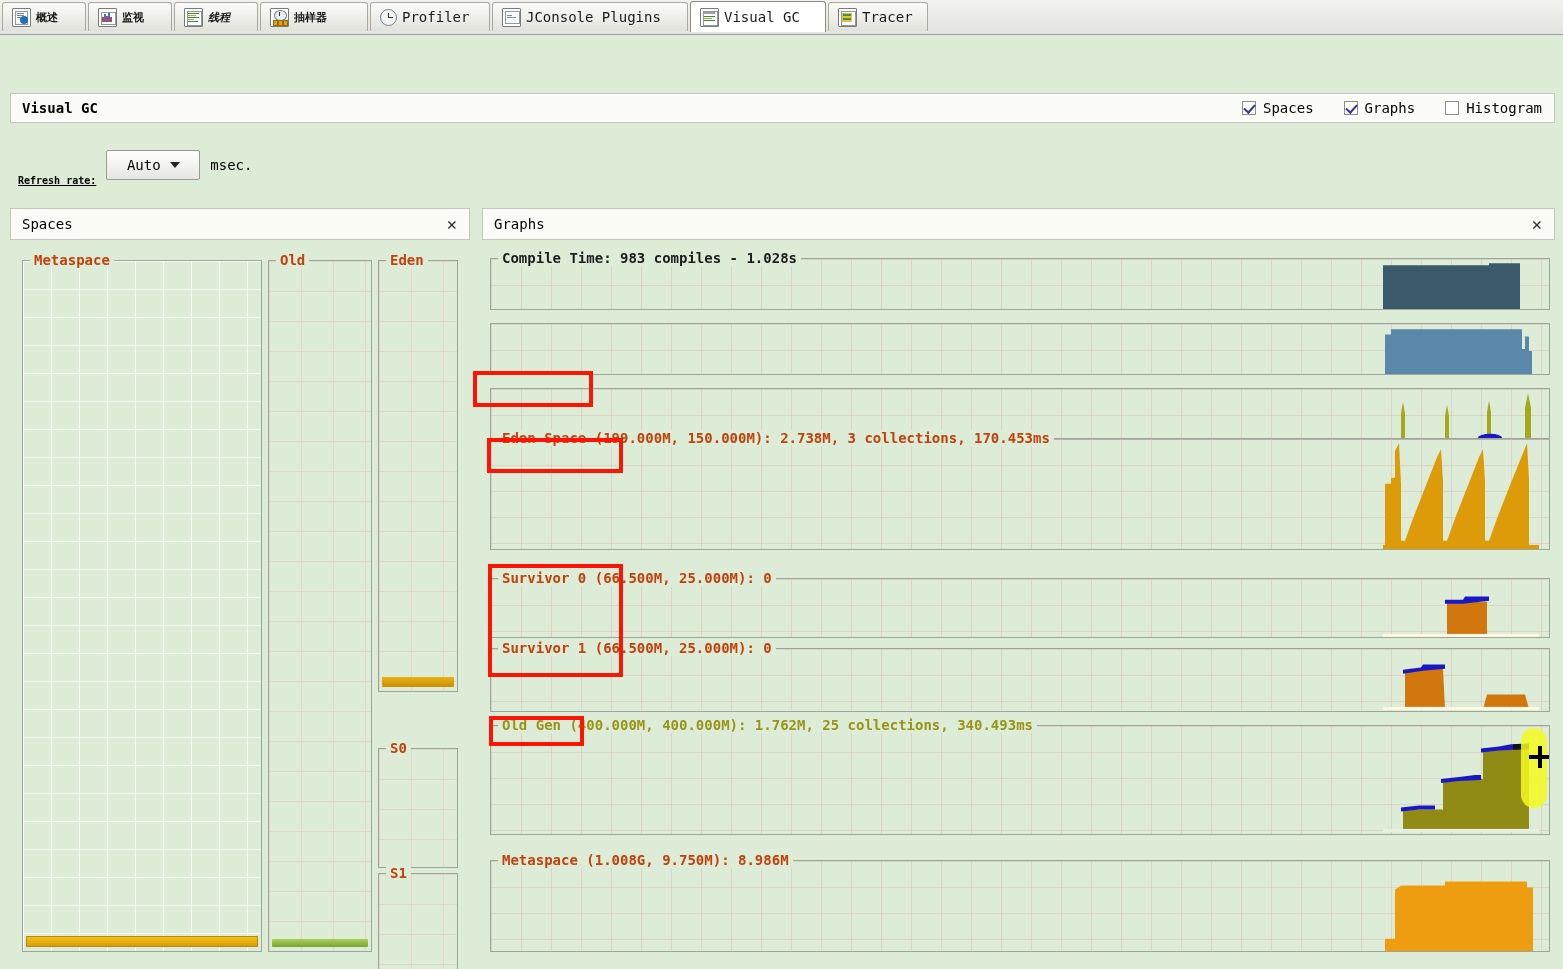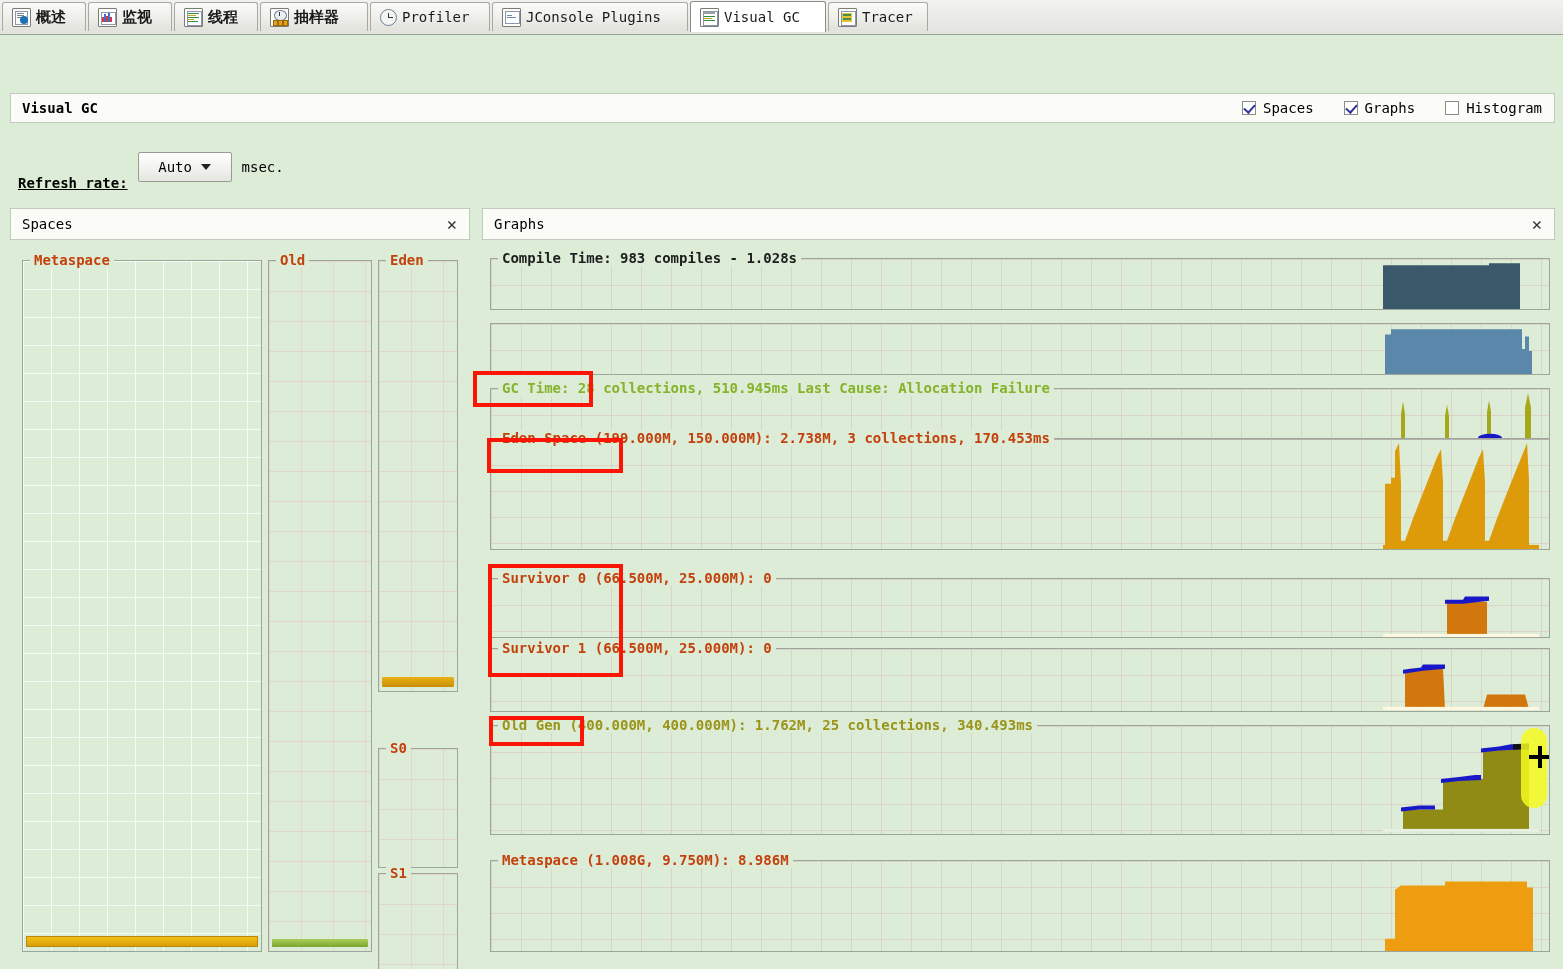--- a/index.html
+++ b/index.html
@@ -15,21 +15,21 @@
   
   .tabstrip{position:absolute;left:0;top:0;width:1563px;height:34px;
     background:linear-gradient(#f2f2f0,#e3e3df);border-bottom:1px solid #9aa39a;}
   .tab{position:absolute;top:2px;height:29px;box-sizing:border-box;
     display:flex;align-items:center;gap:5px;padding:0 9px;
     border:1px solid #a9a9a2;border-bottom:none;border-radius:3px 3px 0 0;
     background:linear-gradient(#fbfbfa,#e2e2dc);
     font-size:14px;color:#1a1a1a;white-space:nowrap;}
   .tab.sel{background:#ffffff;border-color:#8c8c86;top:1px;height:31px;
     box-shadow:0 -1px 0 #fff inset;z-index:4;}
-  .tab .cn{font-family:"DejaVu Sans","Liberation Sans",sans-serif;font-size:15px;font-weight:bold;text-align:center;}
+  .tab .cn{font-family:"DejaVu Sans","Liberation Sans",sans-serif;font-size:11px;font-weight:bold;text-align:center;}
   .tab .en{font-family:"DejaVu Sans Mono","Liberation Mono",monospace;font-size:14px;}
 
   .ticon{width:17px;height:17px;border:1px solid #7b7b75;background:#fdfdfb;
     border-radius:1px;position:relative;flex:0 0 auto;overflow:hidden;}
   .ticon i{position:absolute;display:block;}
 
   
   .apptitle{position:absolute;left:0;top:34px;width:1563px;height:56px;
     display:flex;align-items:center;gap:12px;padding-left:10px;box-sizing:border-box;}
   .apptitle .circ{width:22px;height:22px;border-radius:50%;border:2px solid #c8d8c2;}
@@ -43,21 +43,21 @@
   .vgcbar .lbl{padding-left:11px;font-size:14px;font-weight:bold;letter-spacing:0px;}
   .vgcbar .opts{margin-left:auto;display:flex;align-items:center;gap:30px;padding-right:12px;}
   .copt{display:flex;align-items:center;gap:7px;font-size:14px;}
   .cbox{width:14px;height:14px;border:1px solid #8a8f86;background:#fff;
     position:relative;box-sizing:border-box;}
   .cbox.on::after{content:"";position:absolute;left:3px;top:0px;width:5px;height:9px;
     border:solid #33349b;border-width:0 2px 2px 0;transform:rotate(42deg);}
 
   
   .refresh{position:absolute;left:18px;top:143px;display:flex;align-items:center;gap:10px;}
-  .refresh .rl{font-size:14px;font-weight:bold;margin-top:32px;}
+  .refresh .rl{font-size:10px;font-weight:bold;margin-top:32px;}
   .refresh .rl u{text-decoration:underline;}
   .combo{width:92px;height:28px;border:1px solid #9a9a94;border-radius:2px;
     background:linear-gradient(#ffffff,#e6e6e0);
     display:flex;align-items:center;justify-content:center;gap:9px;font-size:14px;}
   .combo .car{width:0;height:0;border-left:5px solid transparent;border-right:5px solid transparent;
     border-top:6px solid #222;}
   .refresh .ms{font-size:14px;}
 
   
   .panel{position:absolute;box-sizing:border-box;}
@@ -139,21 +139,21 @@
         <i style="left:2px;top:3px;width:13px;height:11px;background:#fff;border:1px solid #8d98a8;"></i>
         <i style="left:3px;top:8px;width:2px;height:5px;background:#d23b3b;"></i>
         <i style="left:5px;top:5px;width:2px;height:8px;background:#3b6fd2;"></i>
         <i style="left:7px;top:7px;width:2px;height:6px;background:#d23b3b;"></i>
         <i style="left:9px;top:4px;width:2px;height:9px;background:#3b6fd2;"></i>
         <i style="left:11px;top:8px;width:2px;height:5px;background:#d23b3b;"></i>
       </span>
       <span class="cn">监视</span>
     </div>
 
-    <div class="tab" style="left:174px;width:84px;">
+    <div class="tab" style="left:174px;width:84px;font-style:italic;">
       <span class="ticon">
         <i style="left:2px;top:2px;width:13px;height:13px;background:#fff;border:1px solid #8d98a8;"></i>
         <i style="left:3px;top:4px;width:11px;height:1px;background:#2f8f3f;"></i>
         <i style="left:3px;top:6px;width:8px;height:1px;background:#c2a51d;"></i>
         <i style="left:3px;top:8px;width:11px;height:1px;background:#2f8f3f;"></i>
         <i style="left:3px;top:10px;width:6px;height:1px;background:#c2a51d;"></i>
         <i style="left:3px;top:12px;width:10px;height:1px;background:#2f8f3f;"></i>
       </span>
       <span class="cn">线程</span>
     </div>
@@ -316,21 +316,20 @@
           <div class="grid g"></div>
           <div class="plot">
             <svg viewBox="0 0 172 48" preserveAspectRatio="none">
               <path d="M8,48 L8,10 L14,10 L14,5 L145,5 L145,24 L148,24 L148,12 L152,12 L152,26 L155,26 L155,48 Z" fill="#5b87ab"></path>
             </svg>
           </div>
         </div>
       </div>
 
       <div class="tb grow" style="top:140px;height:60px;">
-        <span class="cap c-green"><span>GC Time: 28 collections, 510.945ms Last Cause: Allocation Failure</span></span>
         <div class="frame"></div>
         <div class="inner">
           <div class="grid g"></div>
           <div class="plot">
             <svg viewBox="0 0 172 48" preserveAspectRatio="none">
               <path d="M24,48 L24,24 L26,12 L28,24 L28,48 Z" fill="#a5a81b"></path>
               <path d="M68,48 L68,26 L70,15 L72,26 L72,48 Z" fill="#a5a81b"></path>
               <path d="M110,48 L110,22 L112,11 L114,22 L114,48 Z" fill="#a5a81b"></path>
               <path d="M148,48 L148,18 L151,4 L154,18 L154,48 Z" fill="#a5a81b"></path>
               <ellipse cx="113" cy="47" rx="12" ry="4" fill="#1818c8"></ellipse>

